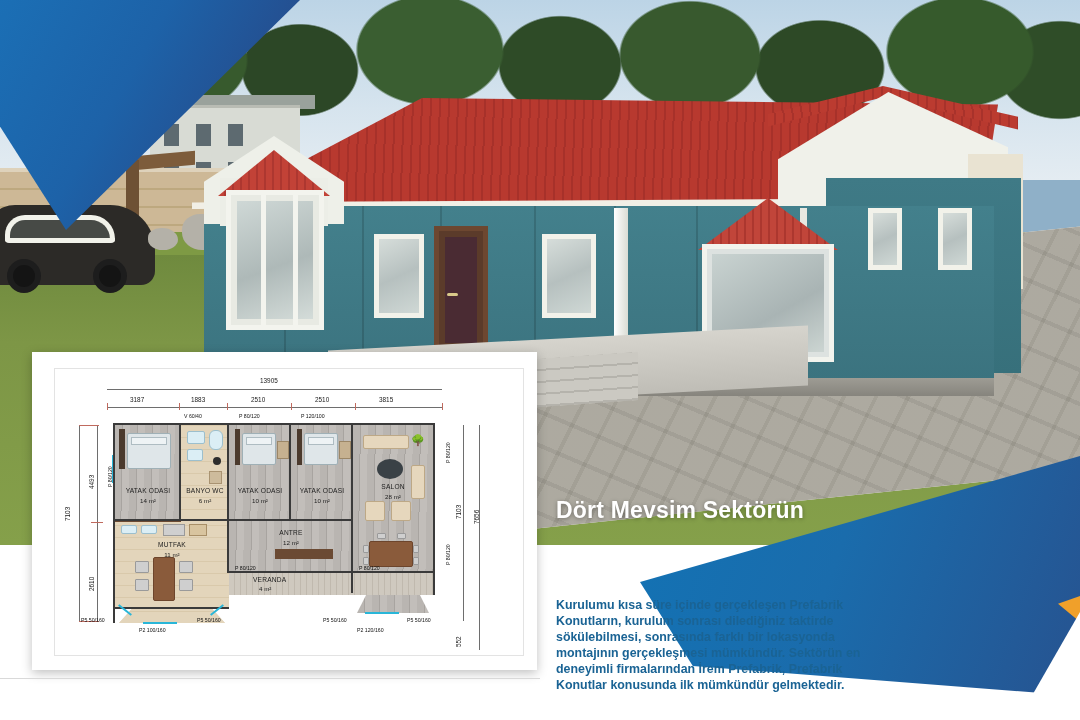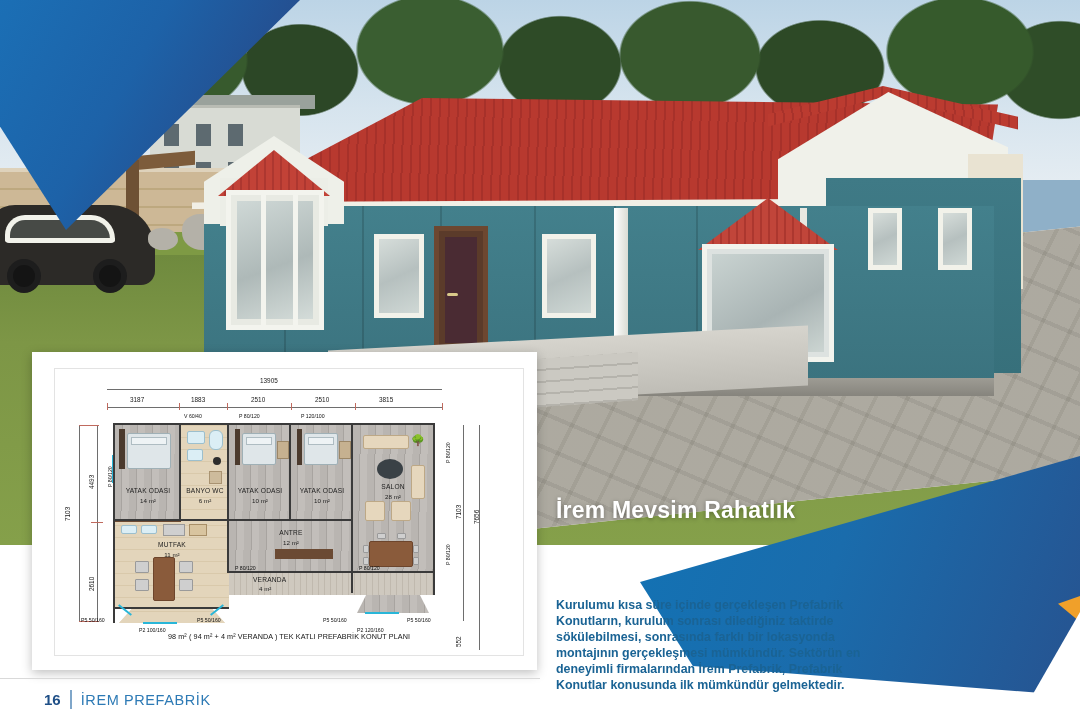--- a/index.html
+++ b/index.html
@@ -337,21 +337,21 @@
       <div class="win" style="left:760px;top:150px;width:34px;height:62px"></div>
 
       <div class="foundation"></div>
       <div class="terrace"></div>
       <div class="terrace-step"></div>
     </div>
   </div>
 
   <div class="tri-topleft"></div>
 
-  <div class="overlay-title">İrem Mevsim Rahatlık</div>
+  <div class="overlay-title">Dört Mevsim Sektörün</div>
 
   <div class="tri-bottomright"></div>
   <div class="tri-orange"></div>
   <div class="tri-white-cut"></div>
 
   <p class="body-copy">Kurulumu kısa süre içinde gerçekleşen Prefabrik Konutların, kurulum sonrası dilediğiniz taktirde sökülebilmesi, sonrasında farklı bir lokasyonda montajının gerçekleşmesi mümkündür. Sektörün en deneyimli firmalarından İrem Prefabrik, Prefabrik Konutlar konusunda ilk mümkündür gelmektedir.</p>
 
   <div class="plan-card">
     <div class="plan-inner">
 
@@ -507,24 +507,18 @@
       <div class="openlbl" style="left:84px;top:258px">P2 100/160</div>
       <span class="cyanwin" style="left:88px;top:253px;width:34px;height:2px"></span>
       <span class="cyanwin" style="left:62px;top:240px;width:16px;height:2px;transform:rotate(38deg)"></span>
       <span class="cyanwin" style="left:154px;top:240px;width:16px;height:2px;transform:rotate(-38deg)"></span>
 
       <div class="openlbl" style="left:268px;top:248px">P5 50/160</div>
       <div class="openlbl" style="left:352px;top:248px">P5 50/160</div>
       <div class="openlbl" style="left:302px;top:258px">P2 120/160</div>
       <span class="cyanwin" style="left:310px;top:243px;width:34px;height:2px"></span>
 
-      <div class="plan-caption">98 m²  ( 94 m² + 4 m²  VERANDA )  TEK KATLI PREFABRİK KONUT  PLANI</div>
     </div>
   </div>
 
   <div class="footer-rule"></div>
-  <div class="footer">
-    <span class="pg">16</span>
-    <span class="bar"></span>
-    <span class="brand">İREM PREFABRİK</span>
-  </div>
 
 </div>
 
 </body></html>

